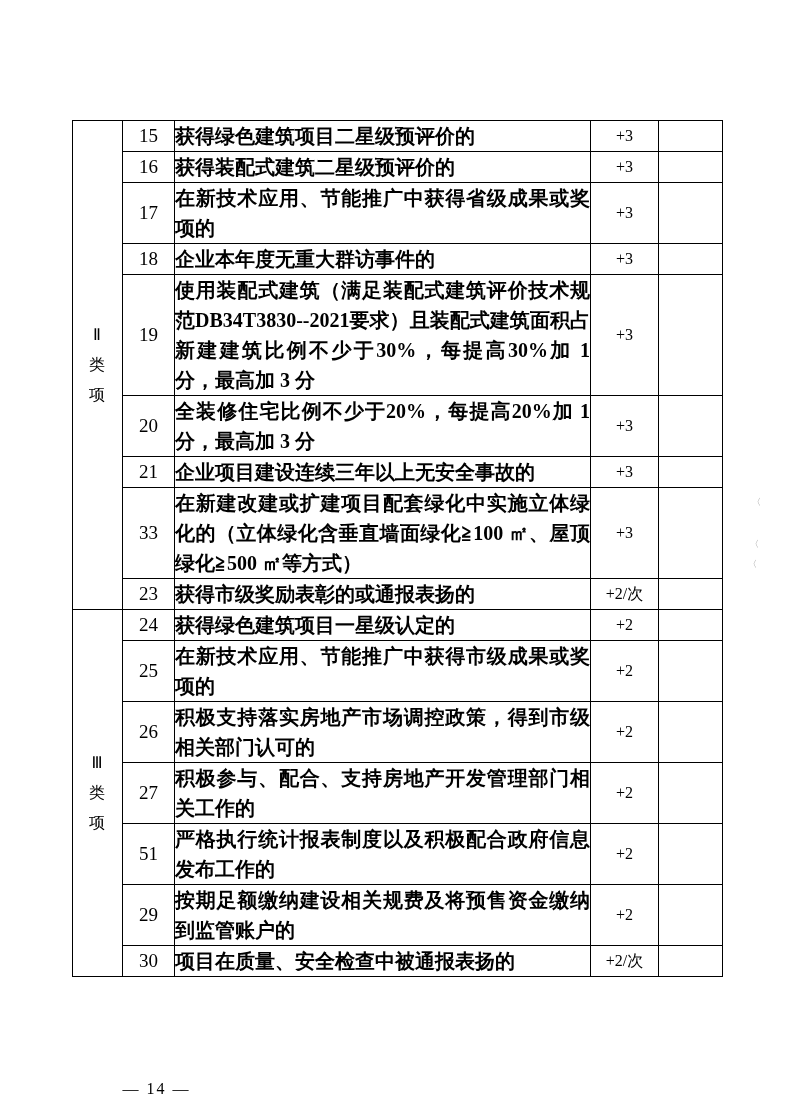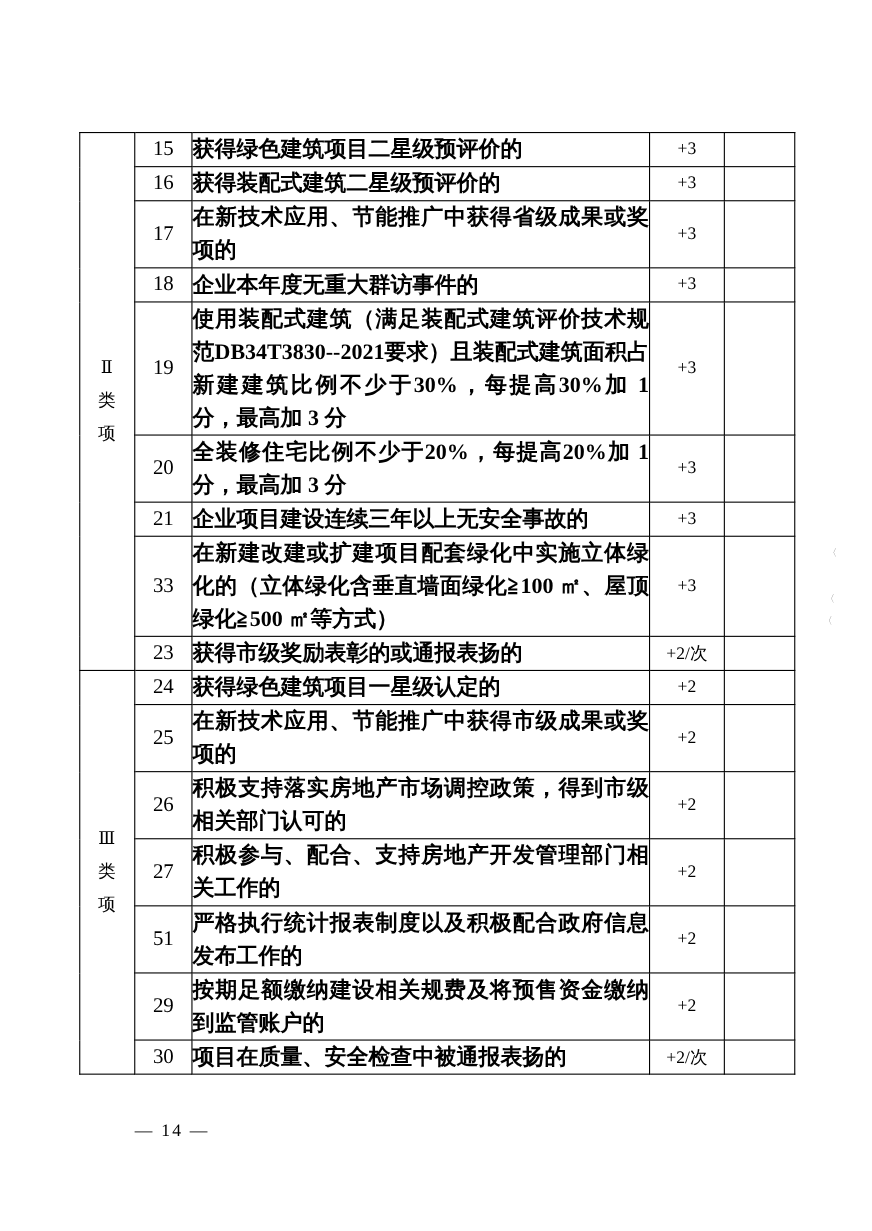--- a/index.html
+++ b/index.html
@@ -38,20 +38,21 @@
   .col-num { width: 52px; }
   .col-txt { width: 416px; }
   .col-score { width: 68px; }
   .col-note { width: 64px; }
 
   .cat-cell {
     text-align: center;
     font-size: 16px;
     line-height: 30px;
     letter-spacing: 1px;
+    font-family: Liberation Serif, serif;
   }
   .cat-cell .cat-inner {
     display: block;
     width: 20px;
     margin: 0 auto;
     word-break: break-all;
   }
   .num-cell {
     text-align: center;
     font-size: 19px;
@@ -65,21 +66,21 @@
   }
   .score-cell {
     text-align: center;
     font-size: 16px;
   }
   .note-cell { }
 
   .page-number {
     position: absolute;
     left: 0;
-    top: 1020px;
+    top: 1080px;
     width: 793px;
     text-align: center;
     font-size: 16px;
     letter-spacing: 2px;
   }
   .page-number .pn-inner {
     display: inline-block;
     margin-left: -480px;
   }
   .edge-mark {

